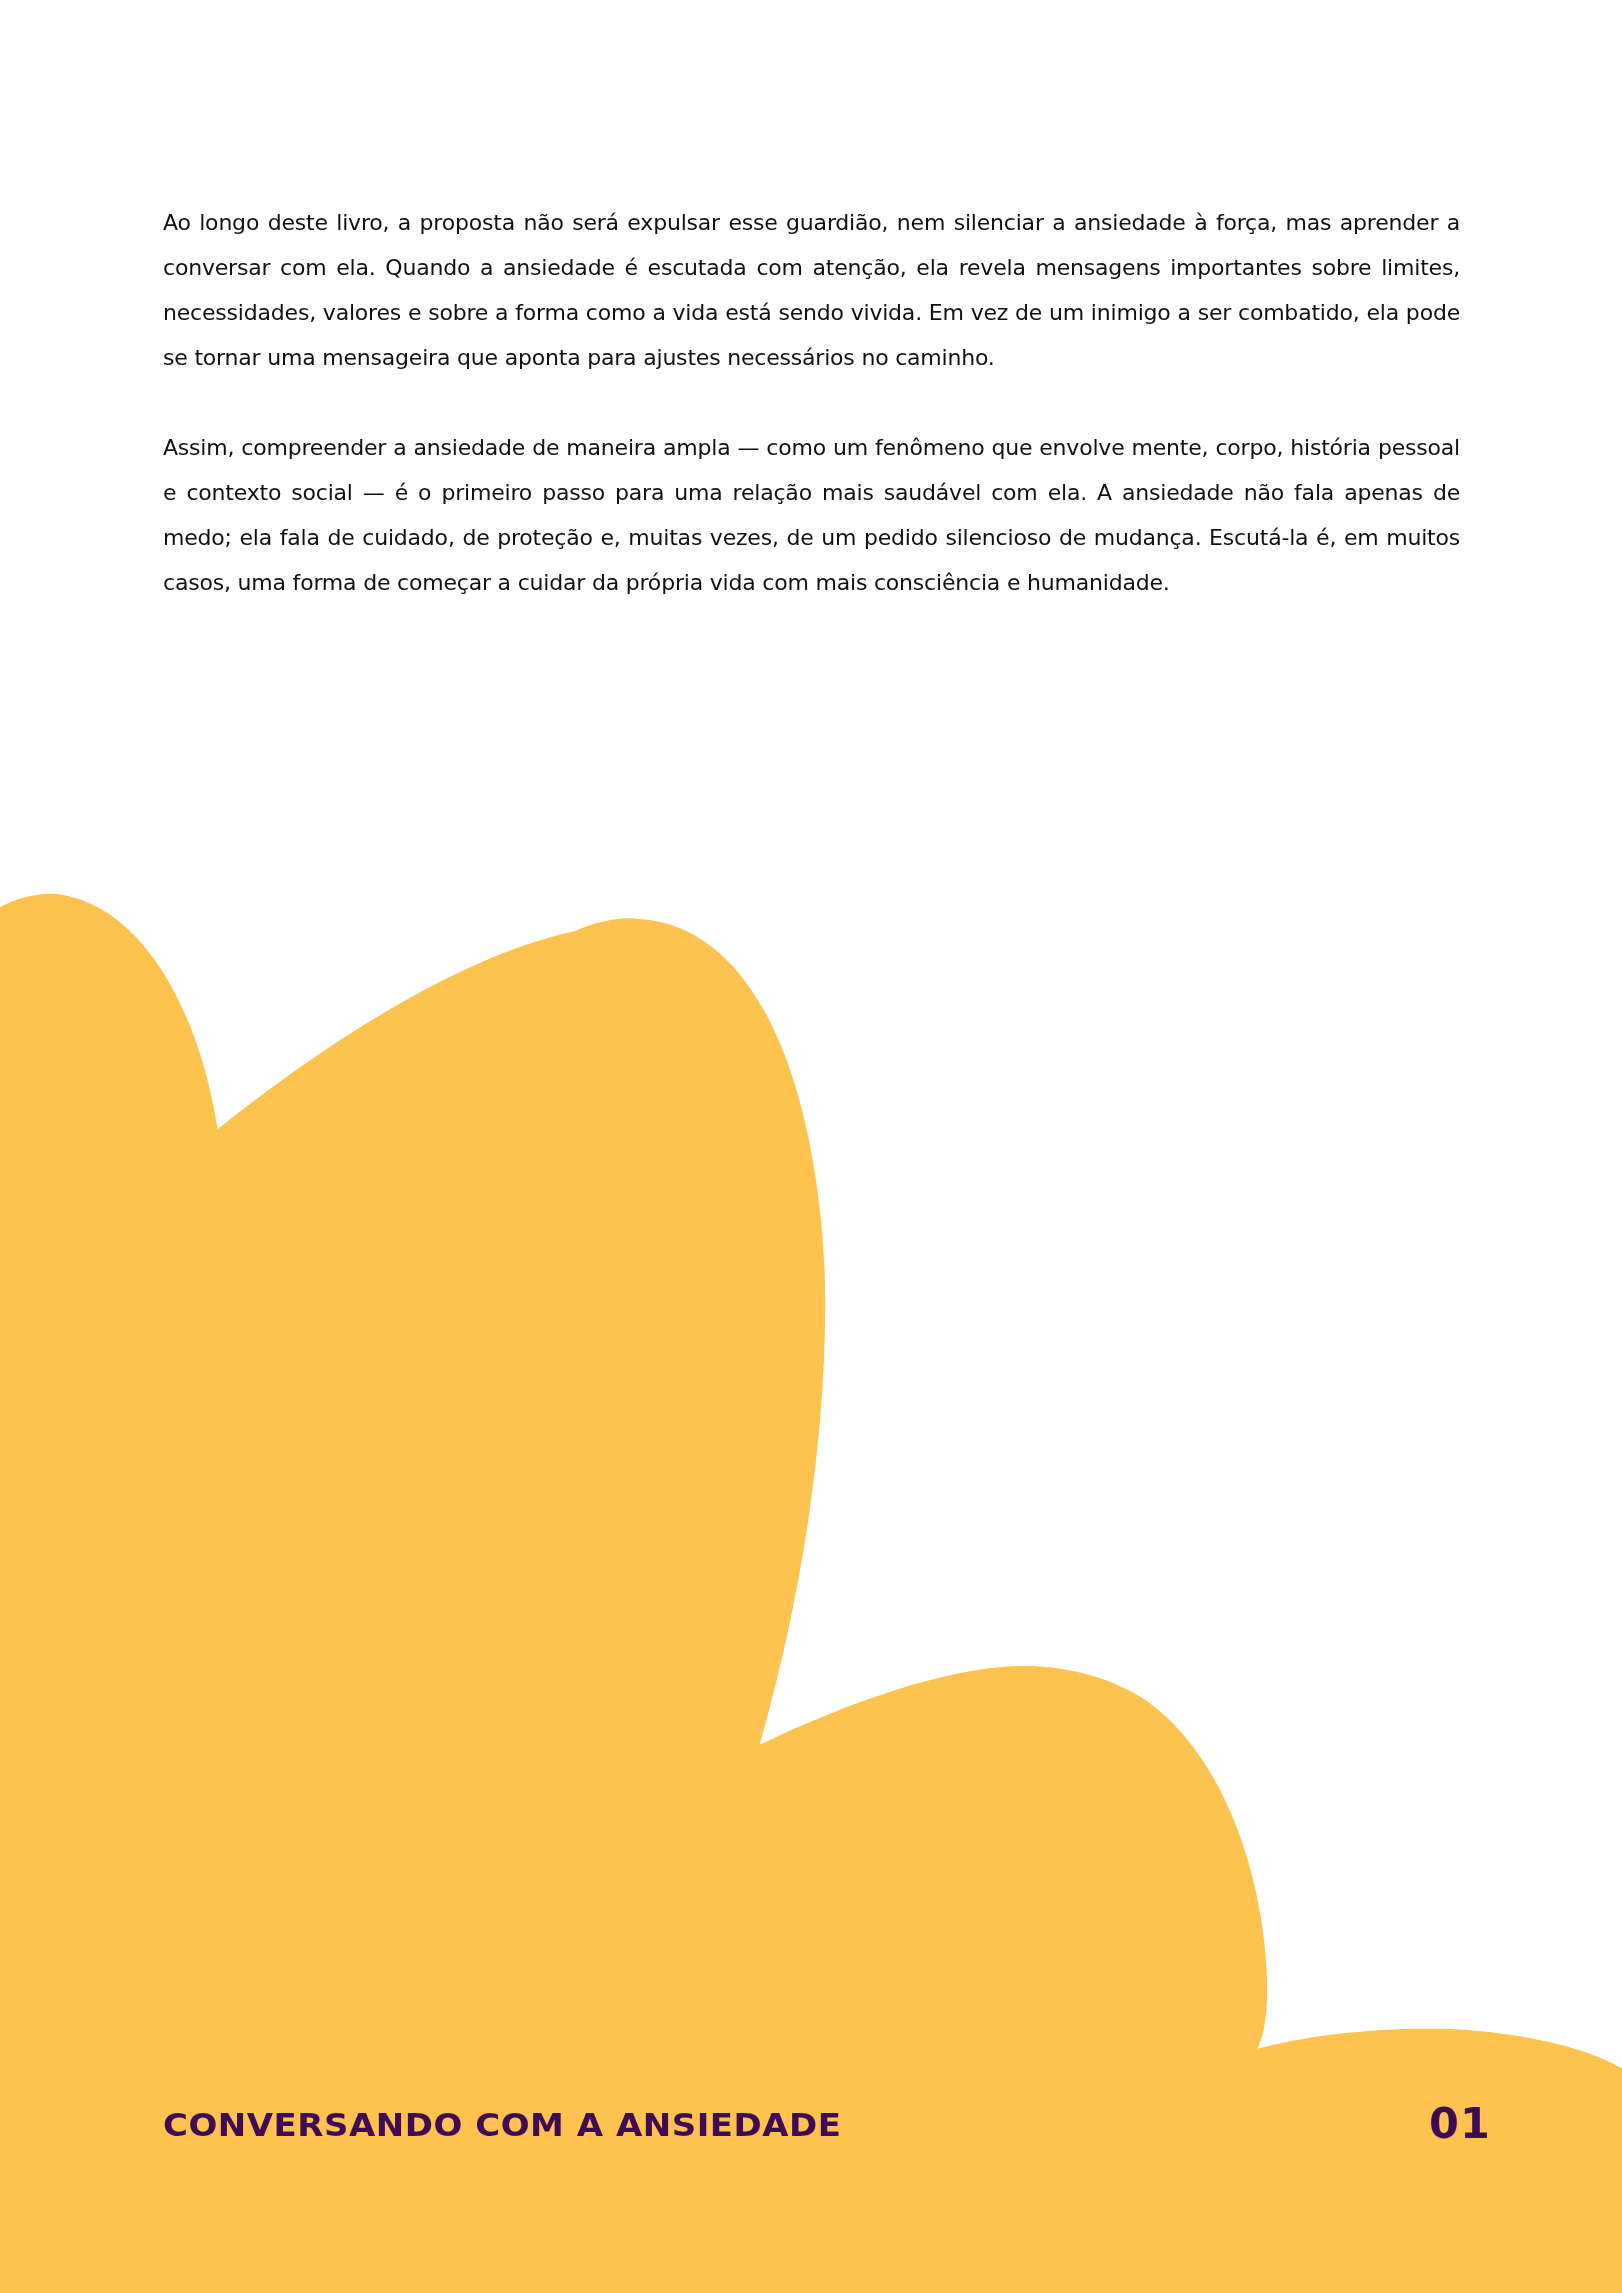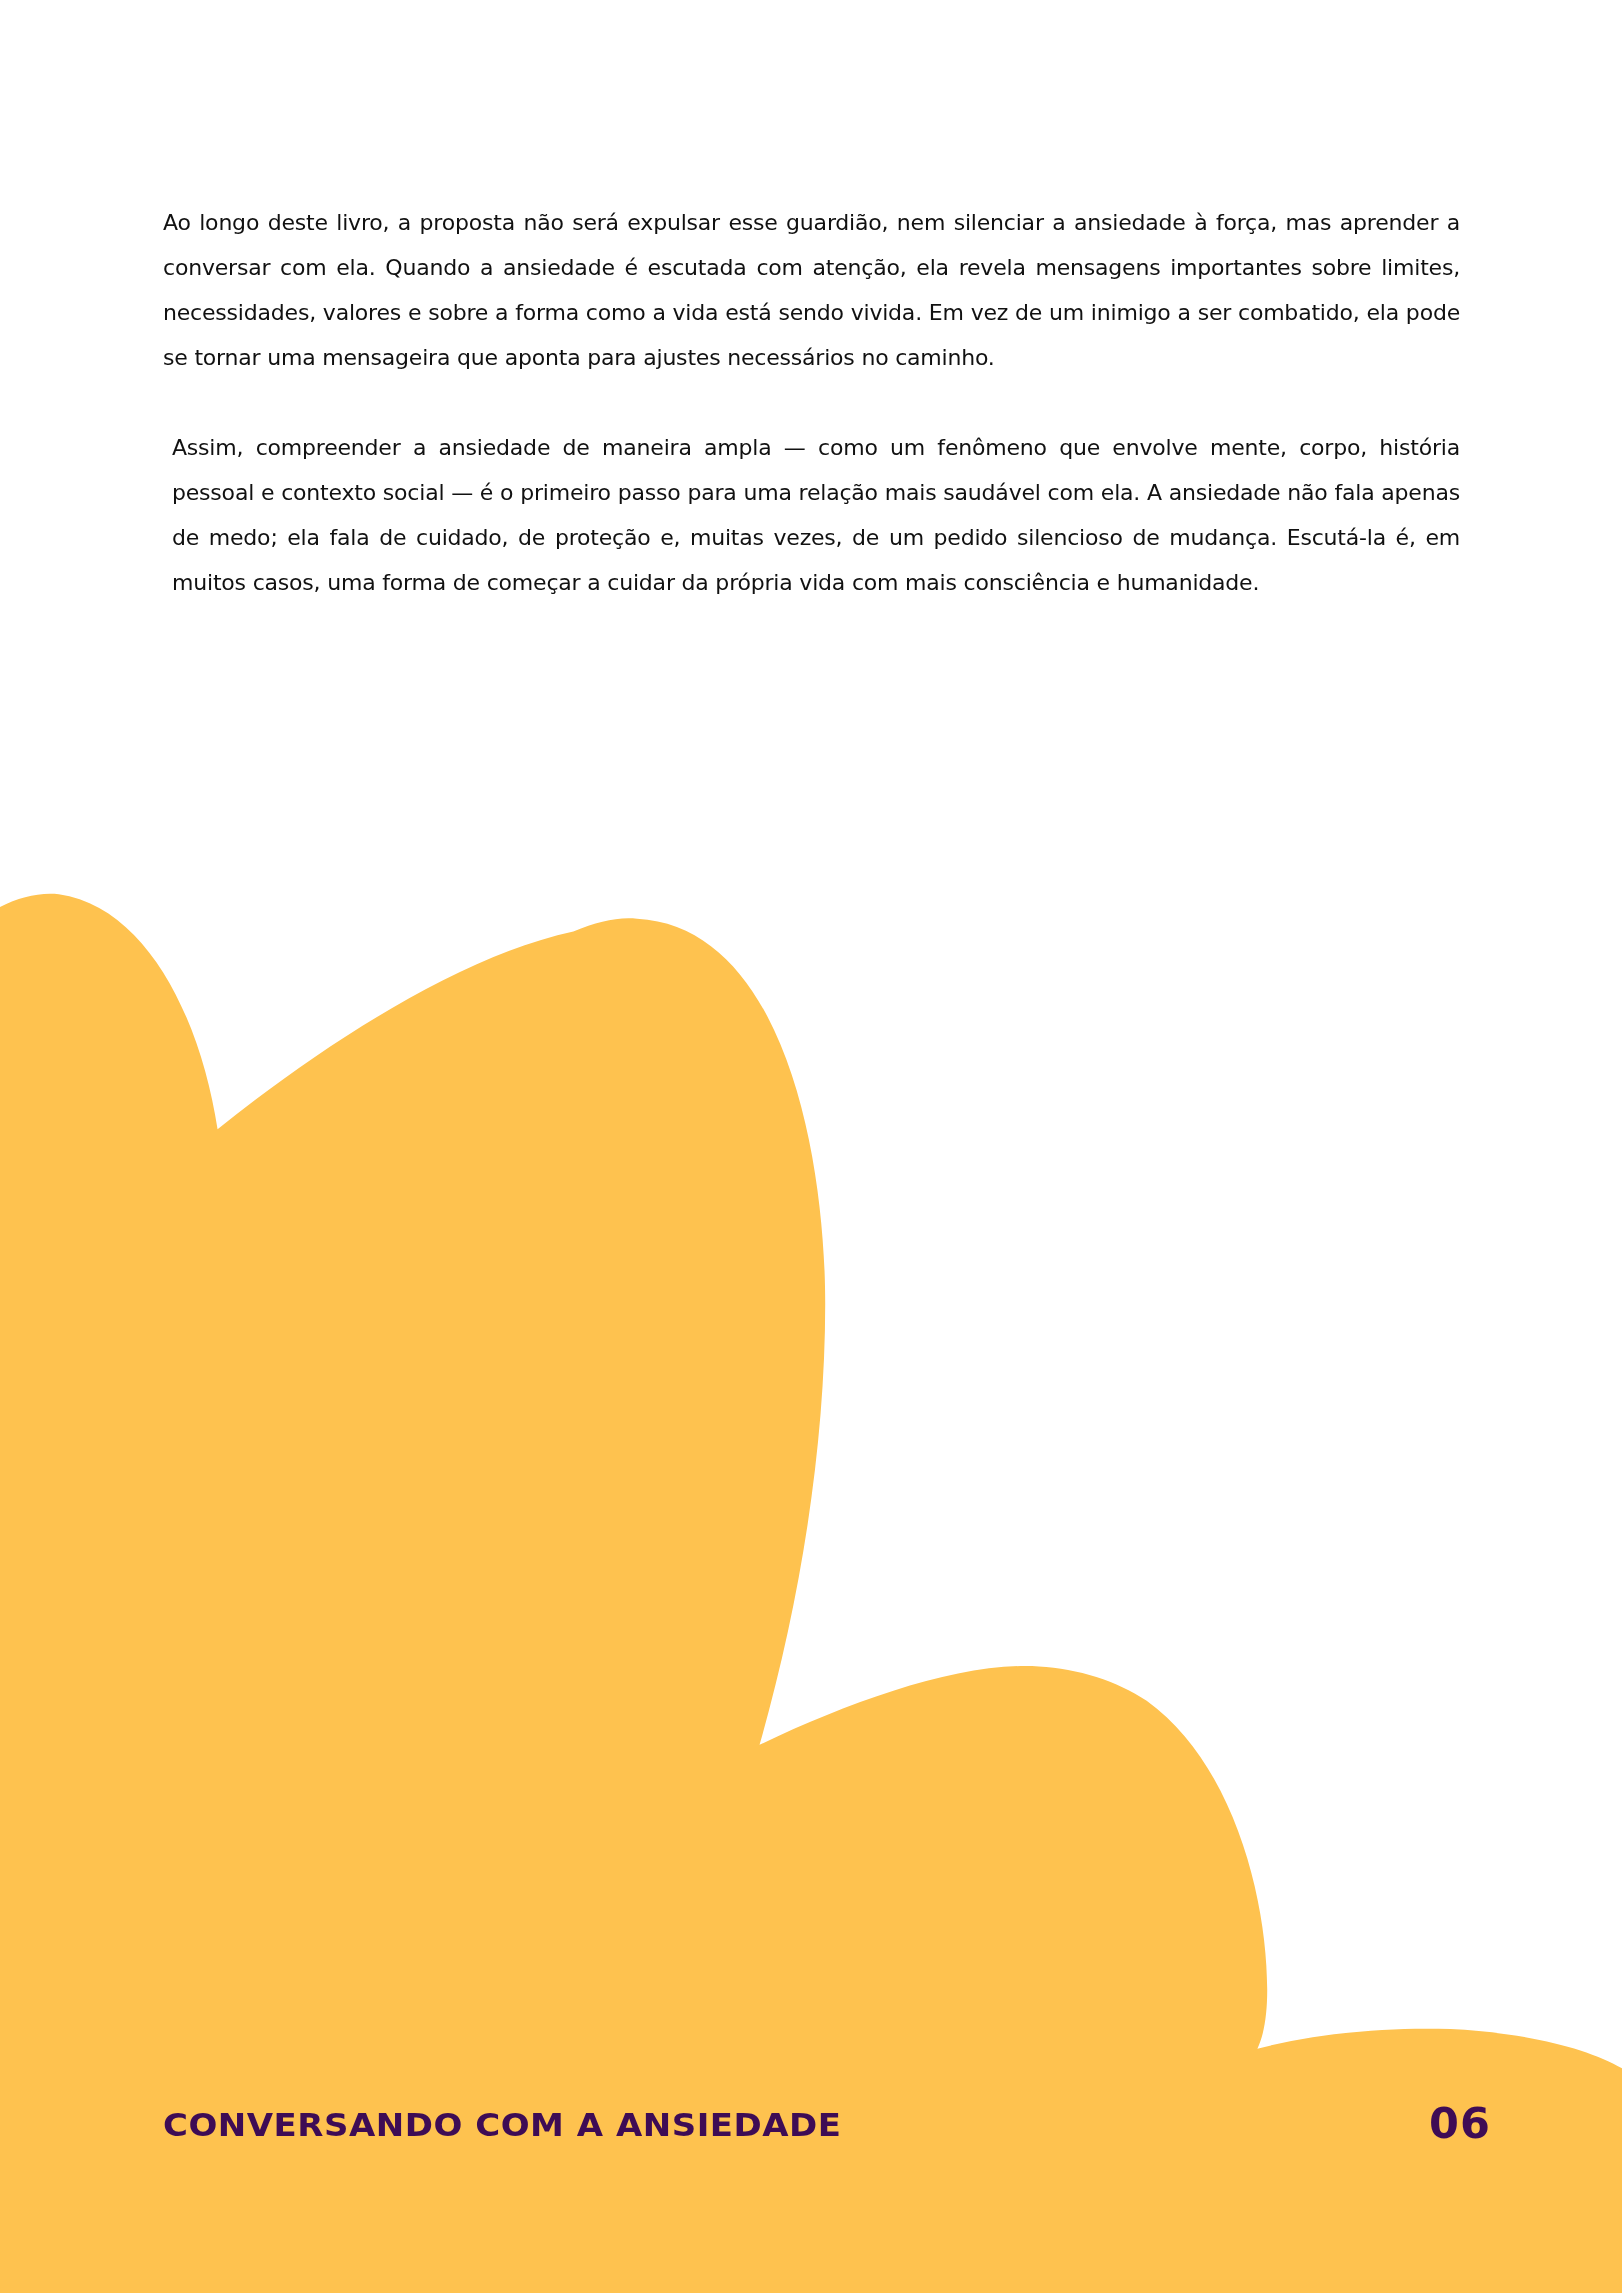--- a/index.html
+++ b/index.html
@@ -18,21 +18,21 @@
     }
     .para {
       margin: 0;
       font-size: 22px;
       line-height: 45px;
       color: #111111;
       text-align: justify;
       text-align-last: left;
       letter-spacing: -0.2px;
     }
-    .para + .para { margin-top: 45px; margin-left: 9px; }
+    .para + .para { margin-top: 45px; }
     .footer-title {
       position: absolute; left: 163px; top: 2105px; z-index: 2;
       font-family: "DejaVu Sans", sans-serif;
       font-weight: bold;
       font-size: 34px;
       color: #3e0c55;
       letter-spacing: 0.5px;
       transform: scaleY(0.95);
     }
     .page-number {
@@ -65,14 +65,14 @@
     L 1655 2340
     L 0 2340 Z"></path>
 </svg>
 
 <main class="content">
   <p class="para">Ao longo deste livro, a proposta não será expulsar esse guardião, nem silenciar a ansiedade à força, mas aprender a conversar com ela. Quando a ansiedade é escutada com atenção, ela revela mensagens importantes sobre limites, necessidades, valores e sobre a forma como a vida está sendo vivida. Em vez de um inimigo a ser combatido, ela pode se tornar uma mensageira que aponta para ajustes necessários no caminho.</p>
   <p class="para">Assim, compreender a ansiedade de maneira ampla — como um fenômeno que envolve mente, corpo, história pessoal e contexto social — é o primeiro passo para uma relação mais saudável com ela. A ansiedade não fala apenas de medo; ela fala de cuidado, de proteção e, muitas vezes, de um pedido silencioso de mudança. Escutá-la é, em muitos casos, uma forma de começar a cuidar da própria vida com mais consciência e humanidade.</p>
 </main>
 
 <div class="footer-title">CONVERSANDO COM A ANSIEDADE</div>
-<div class="page-number">06</div>
+<div class="page-number">01</div>
 
 
 </body></html>

